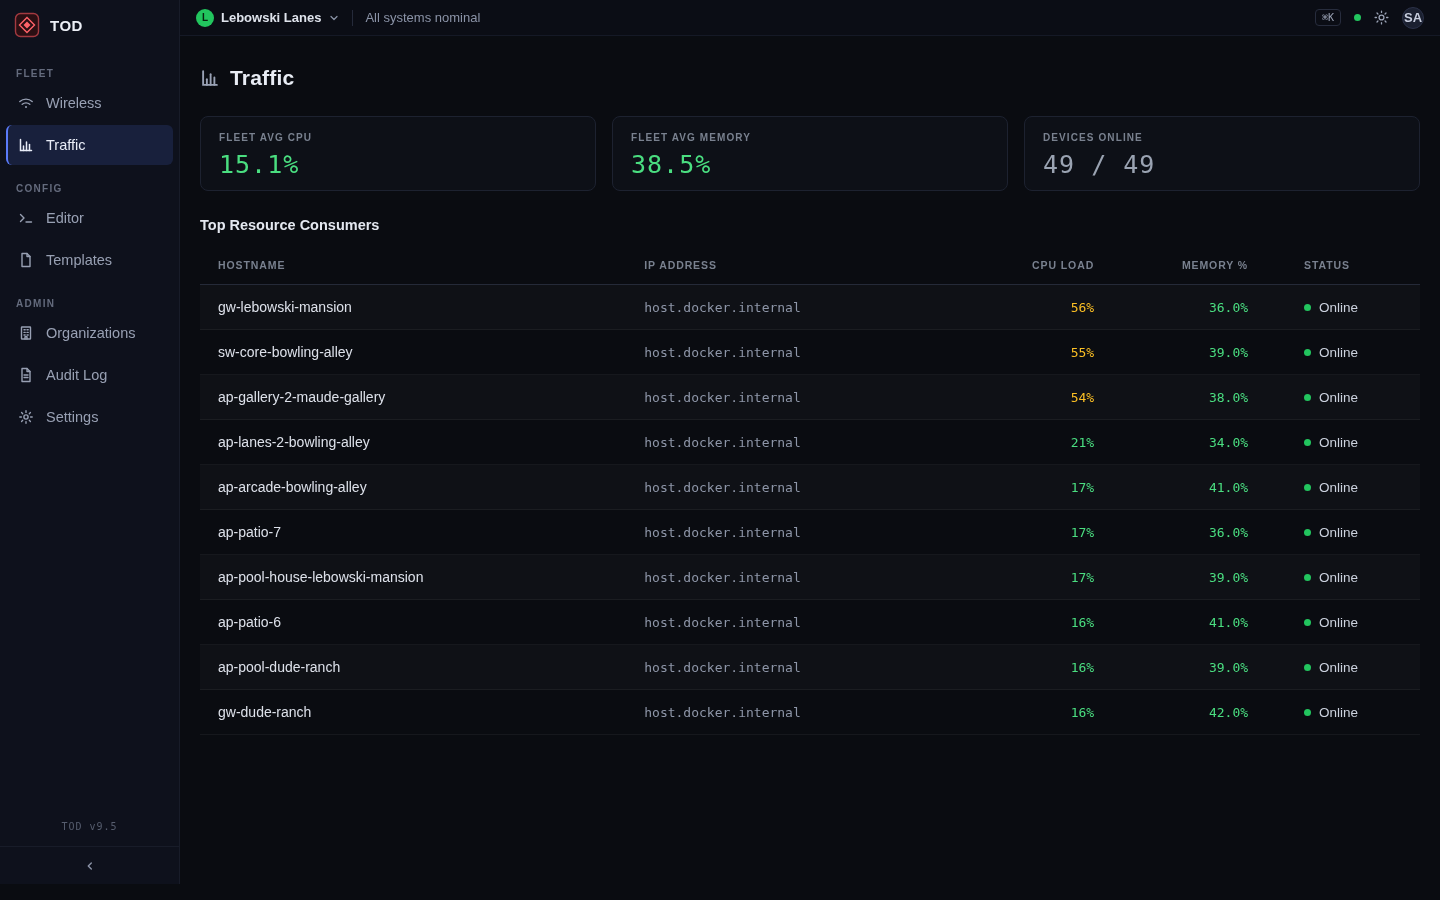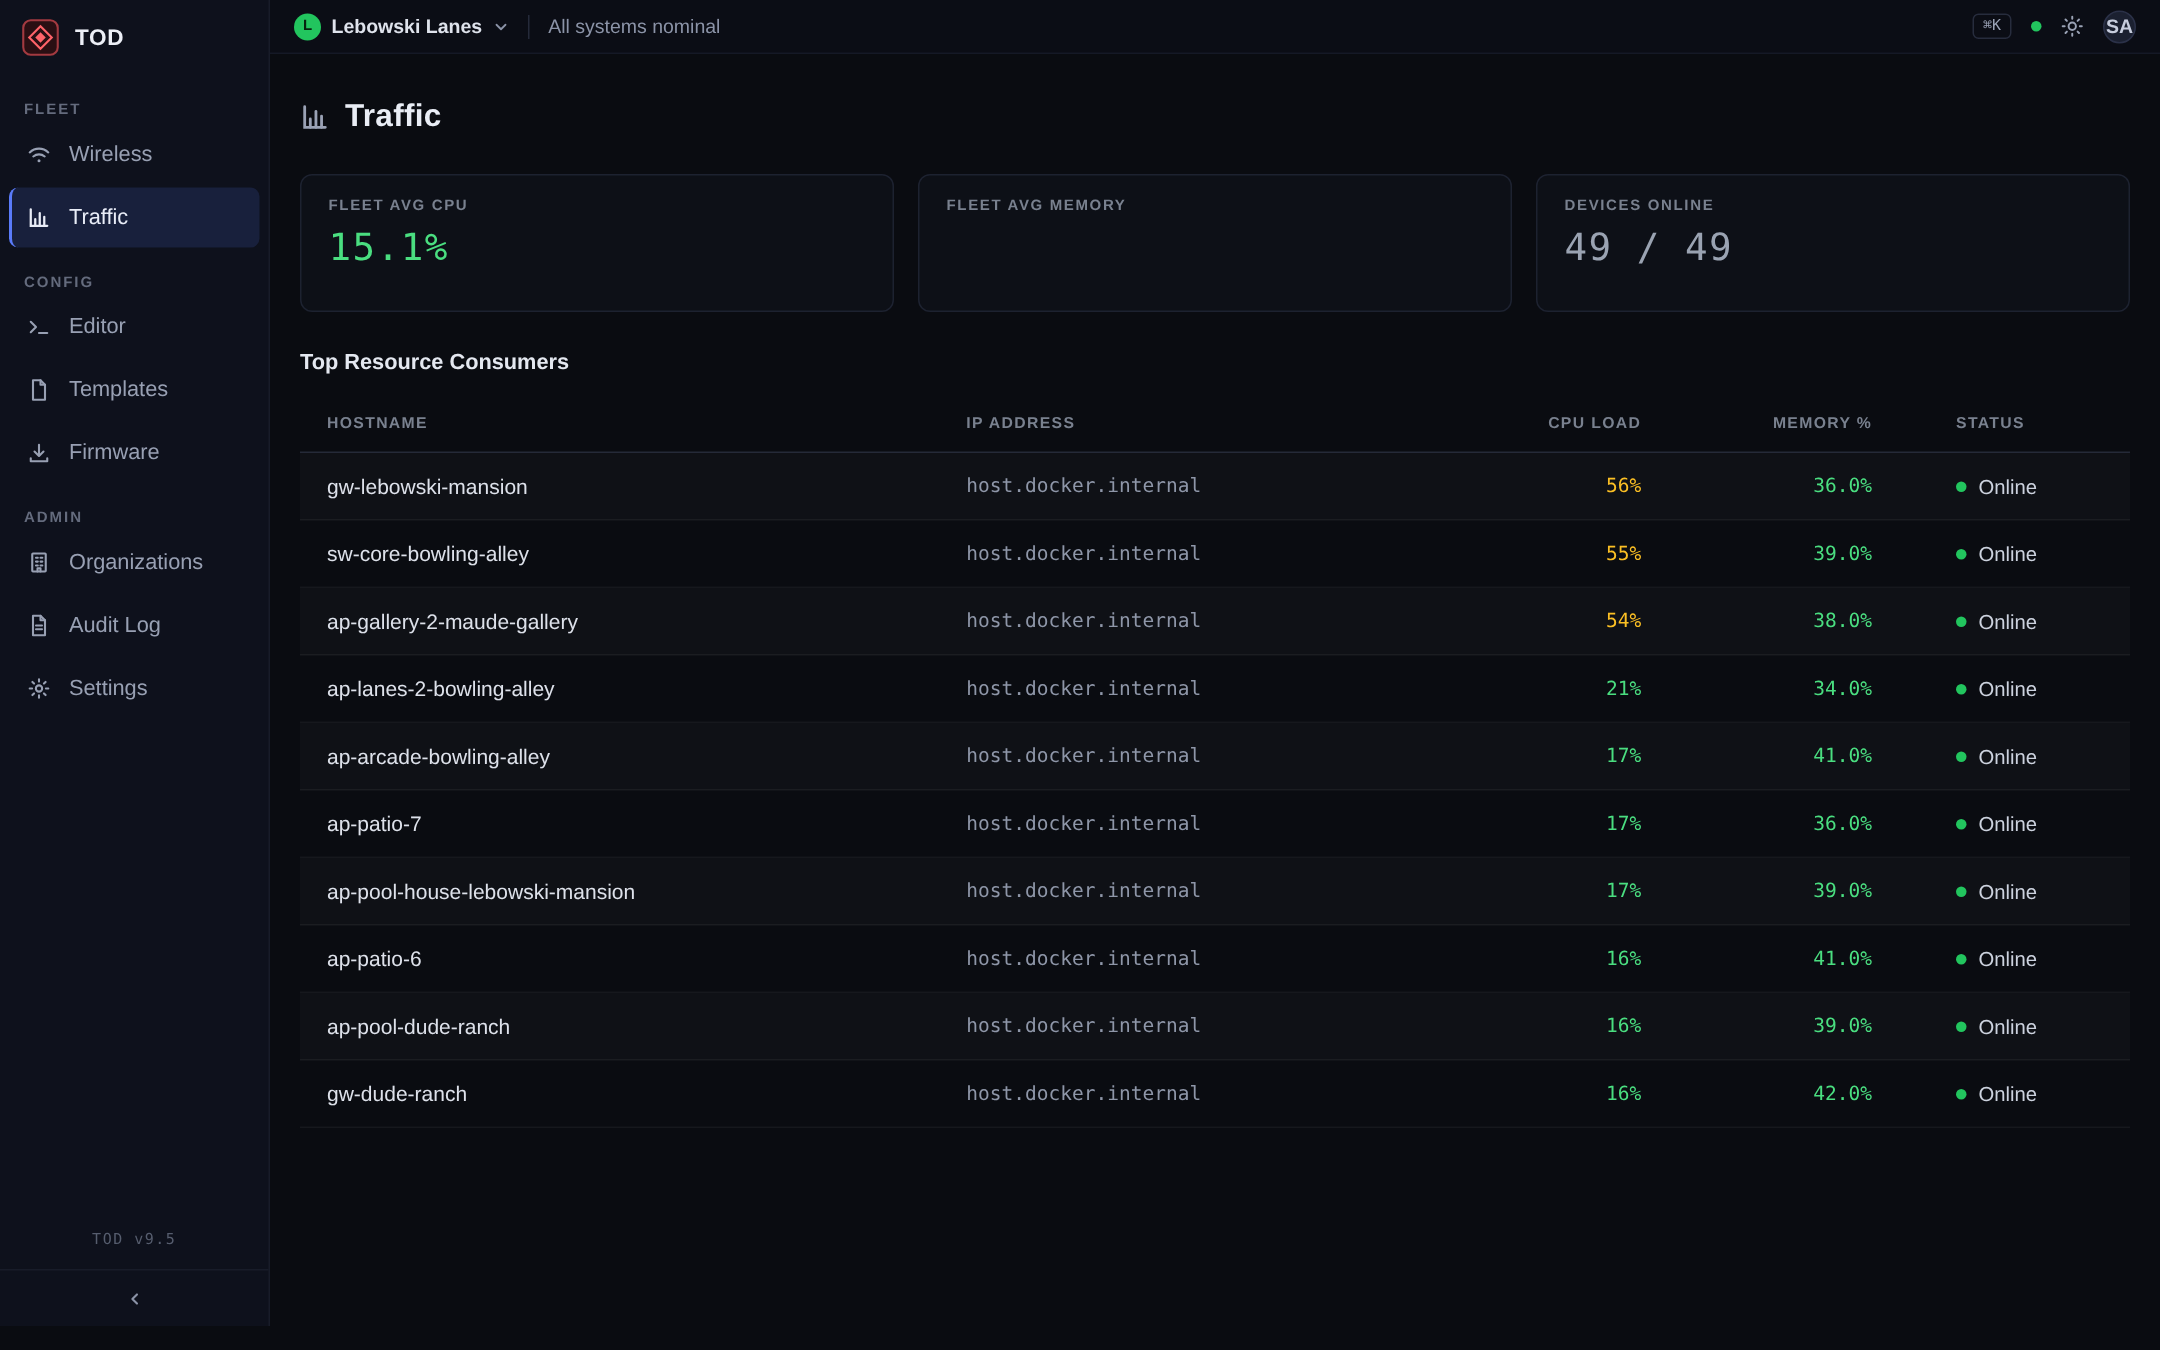--- a/index.html
+++ b/index.html
@@ -72,21 +72,21 @@
 
   
   .content { margin-left:180px; padding:16px 20px 0; }
   .page-title-row { display:flex; align-items:center; gap:10px; margin:14px 0 26px; color:#e9edf5; }
   .page-title-row .title-icon { display:flex; color:#9aa2b5; }
   .page-title { font-size:21px; font-weight:700; letter-spacing:.2px; }
 
   .stats-grid { display:grid; grid-template-columns:repeat(3,1fr); gap:16px; }
   .stat-card {
     background:#0d1017; border:1px solid #1d2230; border-radius:8px;
-    padding:15px 18px; height:92px;
+    padding:15px 18px; height:75px;
   }
   .stat-label { font-size:10px; font-weight:700; letter-spacing:1.1px; color:#79818f; text-transform:uppercase; }
   .stat-value { font-family:"DejaVu Sans Mono",monospace; font-size:25px; margin-top:7px; letter-spacing:1px; }
   .stat-value.green { color:#4ade80; }
   .stat-value.gray  { color:#9aa3b2; }
 
   .section-heading { margin:26px 0 12px; font-size:14.5px; font-weight:700; color:#e4e8f0; }
 
   .trow {
     display:grid; grid-template-columns:36% 27.5% 10.5% 13% 13%;
@@ -170,30 +170,20 @@
     <div class="nav-item">
       <span class="nav-icon">
         <svg width="16" height="16" viewBox="0 0 16 16" fill="none" stroke="currentColor" stroke-width="1.4" stroke-linecap="round" stroke-linejoin="round">
           <path d="M4 1.5 h5 l3 3 V14.5 H4 Z"></path>
             <polyline points="9,1.5 9,4.5 12,4.5"></polyline>
         </svg>
       </span>
       <span>Templates</span>
     </div>
 
-    <div class="nav-item">
-      <span class="nav-icon">
-        <svg width="16" height="16" viewBox="0 0 16 16" fill="none" stroke="currentColor" stroke-width="1.4" stroke-linecap="round" stroke-linejoin="round">
-          <line x1="8" y1="2.5" x2="8" y2="9.5"></line>
-            <polyline points="5,7 8,10 11,7"></polyline>
-          <path d="M2.5 11.5 V13.5 H13.5 V11.5"></path>
-        </svg>
-      </span>
-      <span>Firmware</span>
-    </div>
 
     <div class="nav-section-label">Admin</div>
 
     <div class="nav-item">
       <span class="nav-icon">
         <svg width="16" height="16" viewBox="0 0 16 16" fill="none" stroke="currentColor" stroke-width="1.4" stroke-linecap="round" stroke-linejoin="round">
           <rect x="3.5" y="2" width="9" height="12" rx="0.5"></rect>
           <path d="M6 4.8 h1.2 M9 4.8 h1.2 M6 7.4 h1.2 M9 7.4 h1.2 M6 10 h1.2 M9 10 h1.2"></path>
           <path d="M7 14 V11.8 H9 V14"></path>
         </svg>
@@ -274,20 +264,21 @@
     <h1 class="page-title">Traffic</h1>
   </div>
 
   <div class="stats-grid">
     <div class="stat-card">
       <div class="stat-label">Fleet Avg CPU</div>
       <div class="stat-value green">15.1%</div>
     </div>
     <div class="stat-card">
       <div class="stat-label">Fleet Avg Memory</div>
+      <div class="stat-value green">38.5%</div>
     </div>
     <div class="stat-card">
       <div class="stat-label">Devices Online</div>
       <div class="stat-value gray">49 / 49</div>
     </div>
   </div>
 
   <h2 class="section-heading">Top Resource Consumers</h2>
 
   <div>

